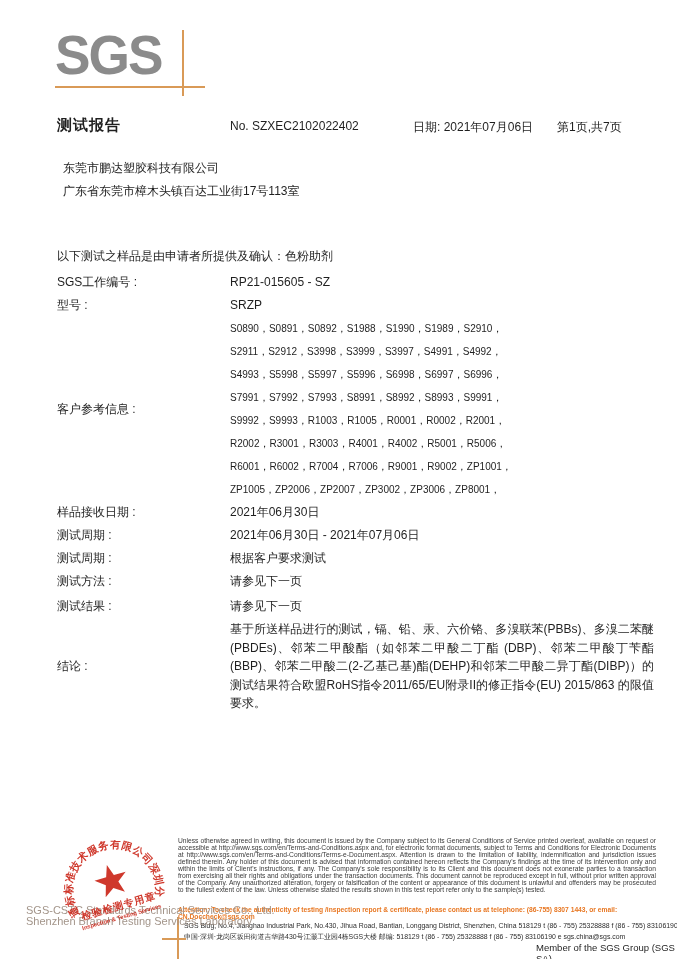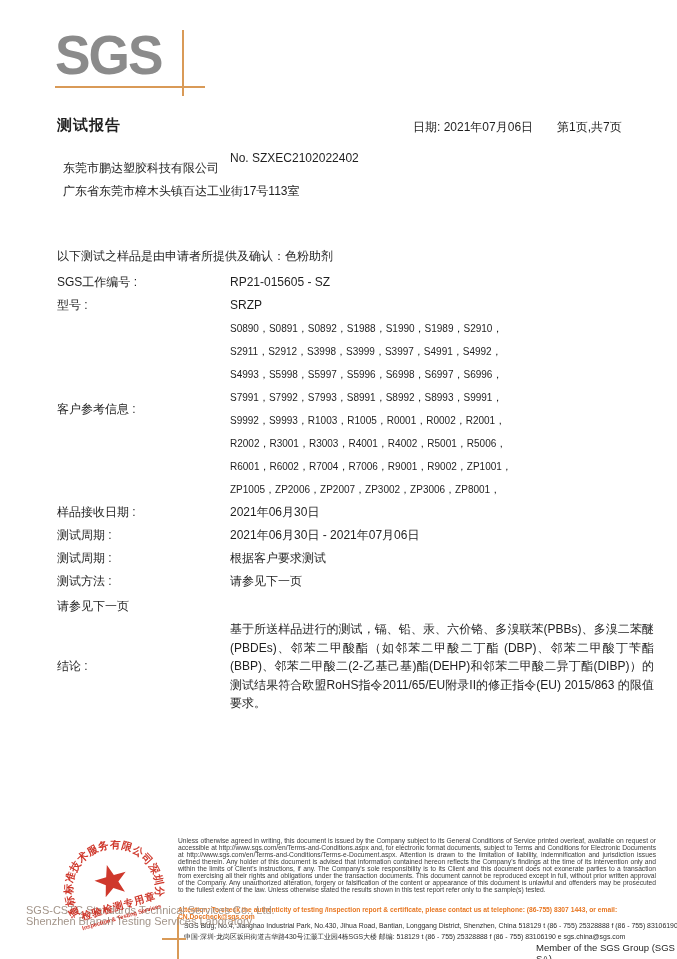--- a/index.html
+++ b/index.html
@@ -11,21 +11,21 @@
   
   .logo-text {
     position:absolute; left:55px; top:22px;
     font-size:56px; font-weight:700; color:#8b8b8b;
     letter-spacing:-2px; transform:scaleX(0.95); transform-origin:left;
   }
   .logo-hline { position:absolute; left:55px; top:86px; width:150px; height:2px; background:#d99a57; }
   .logo-vline { position:absolute; left:182px; top:30px; width:2px; height:66px; background:#d99a57; }
 
   .doc-title { position:absolute; left:57px; top:116px; font-size:15px; font-weight:700; letter-spacing:1px;text-align:center; }
-  .doc-no    { position:absolute; left:230px; top:119px; font-size:12px;margin-top:32px; }
+  .doc-no    { position:absolute; left:230px; top:119px; font-size:12px; }
   .doc-date  { position:absolute; left:413px; top:119px; font-size:12px;text-align:right; }
   .doc-pages { position:absolute; left:557px; top:119px; font-size:12px; }
 
   
   .client { position:absolute; left:63px; top:157px; font-size:12px; line-height:23px; }
 
   
   .sample-statement { position:absolute; left:57px; top:248px; font-size:12px; }
 
   
@@ -110,20 +110,21 @@
     </div>
     <div class="frow">
       <div class="flabel">测试周期 :</div>
       <div class="fvalue">根据客户要求测试</div>
     </div>
     <div class="frow">
       <div class="flabel">测试方法 :</div>
       <div class="fvalue">请参见下一页</div>
     </div>
     <div class="frow row-gap">
+      <div class="flabel">测试结果 :</div>
       <div class="fvalue">请参见下一页</div>
     </div>
     <div class="frow row-gap">
       <div class="flabel">结论 :</div>
       <div class="fvalue">
         <p class="conclusion-text">基于所送样品进行的测试，镉、铅、汞、六价铬、多溴联苯(PBBs)、多溴二苯醚(PBDEs)、邻苯二甲酸酯（如邻苯二甲酸二丁酯 (DBP)、邻苯二甲酸丁苄酯(BBP)、邻苯二甲酸二(2-乙基己基)酯(DEHP)和邻苯二甲酸二异丁酯(DIBP)）的测试结果符合欧盟RoHS指令2011/65/EU附录II的修正指令(EU) 2015/863 的限值要求。</p>
       </div>
     </div>
   </div>
 

